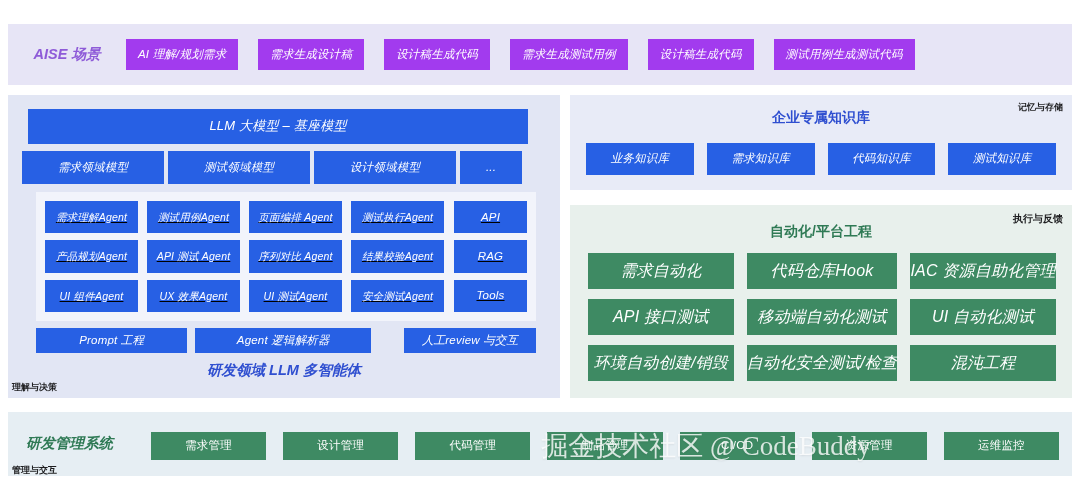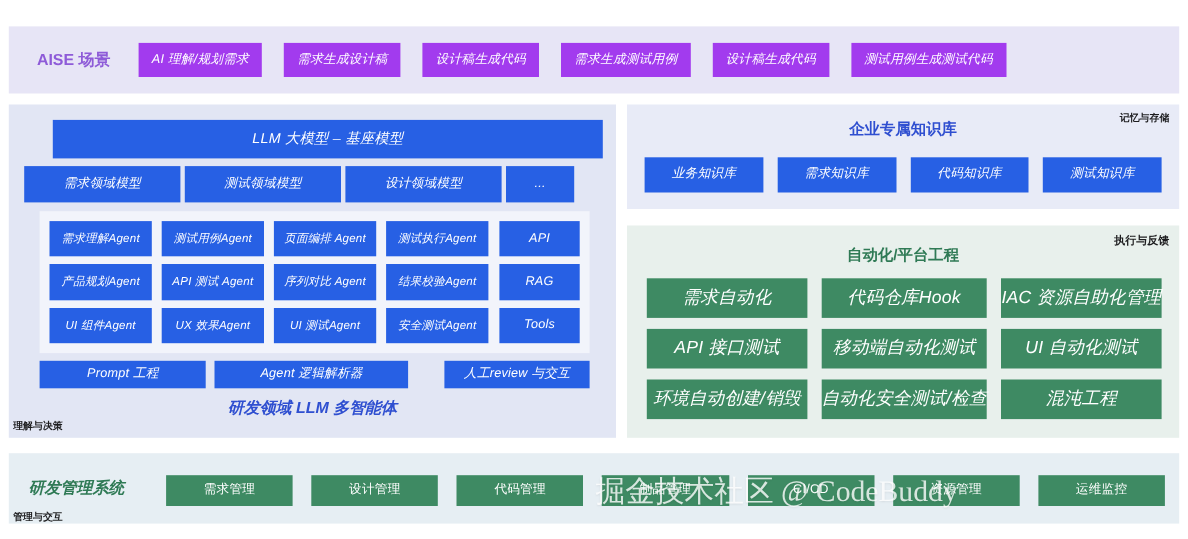--- a/index.html
+++ b/index.html
@@ -27,53 +27,54 @@
   .green  { background: #3E8A63; }
 
   
   #aise-band {
     position: absolute; left: 8px; top: 24px; width: 1064px; height: 61px;
     background: #E7E5F6;
     display: flex; align-items: center;
   }
   #aise-label {
     width: 118px; flex: 0 0 118px; text-align: center;
-    color: #8E5BD8; font-size: 14.5px; font-weight: bold; 
+    color: #8E5BD8; font-size: 14.5px; font-weight: bold; font-style: italic;
     white-space: nowrap;
   }
   .aise-item {
     height: 31px; margin-right: 20px; padding: 0 12px;
     font-size: 11.5px;
   }
   .aise-item:last-child { margin-right: 10px; }
 
   
   #mid { position: absolute; left: 8px; top: 95px; width: 1064px; height: 303px; }
 
   
   #llm-panel {
     position: absolute; left: 0; top: 0; width: 552px; height: 303px;
     background: #E2E6F4;
   }
   #llm-base {
-    position: absolute; left: 40px; top: 14px; width: 500px; height: 35px;
+    position: absolute; left: 20px; top: 14px; width: 500px; height: 35px;
     font-size: 13px;
   }
   #domain-models {
     position: absolute; left: 14px; top: 56px; width: 500px; height: 45px;
     display: flex; gap: 4px;
   }
   #domain-models .box { height: 33px; font-size: 11.5px; }
   .dm-wide { flex: 1 1 0; }
   .dm-dots { flex: 0 0 62px; }
 
   #agent-zone {
     position: absolute; left: 28px; top: 97px; width: 500px; height: 129px;
     background: #F2F4FB;
     display: flex;
+    text-decoration: underline;
   }
   #agent-grid {
     flex: 1 1 auto; padding: 9px 8px 9px 9px;
     display: grid;
     grid-template-columns: repeat(4, 1fr);
     grid-template-rows: repeat(3, 1fr);
     gap: 7px 9px;
   }
   #agent-grid .box { font-size: 10.5px; height: 100%; }
 

